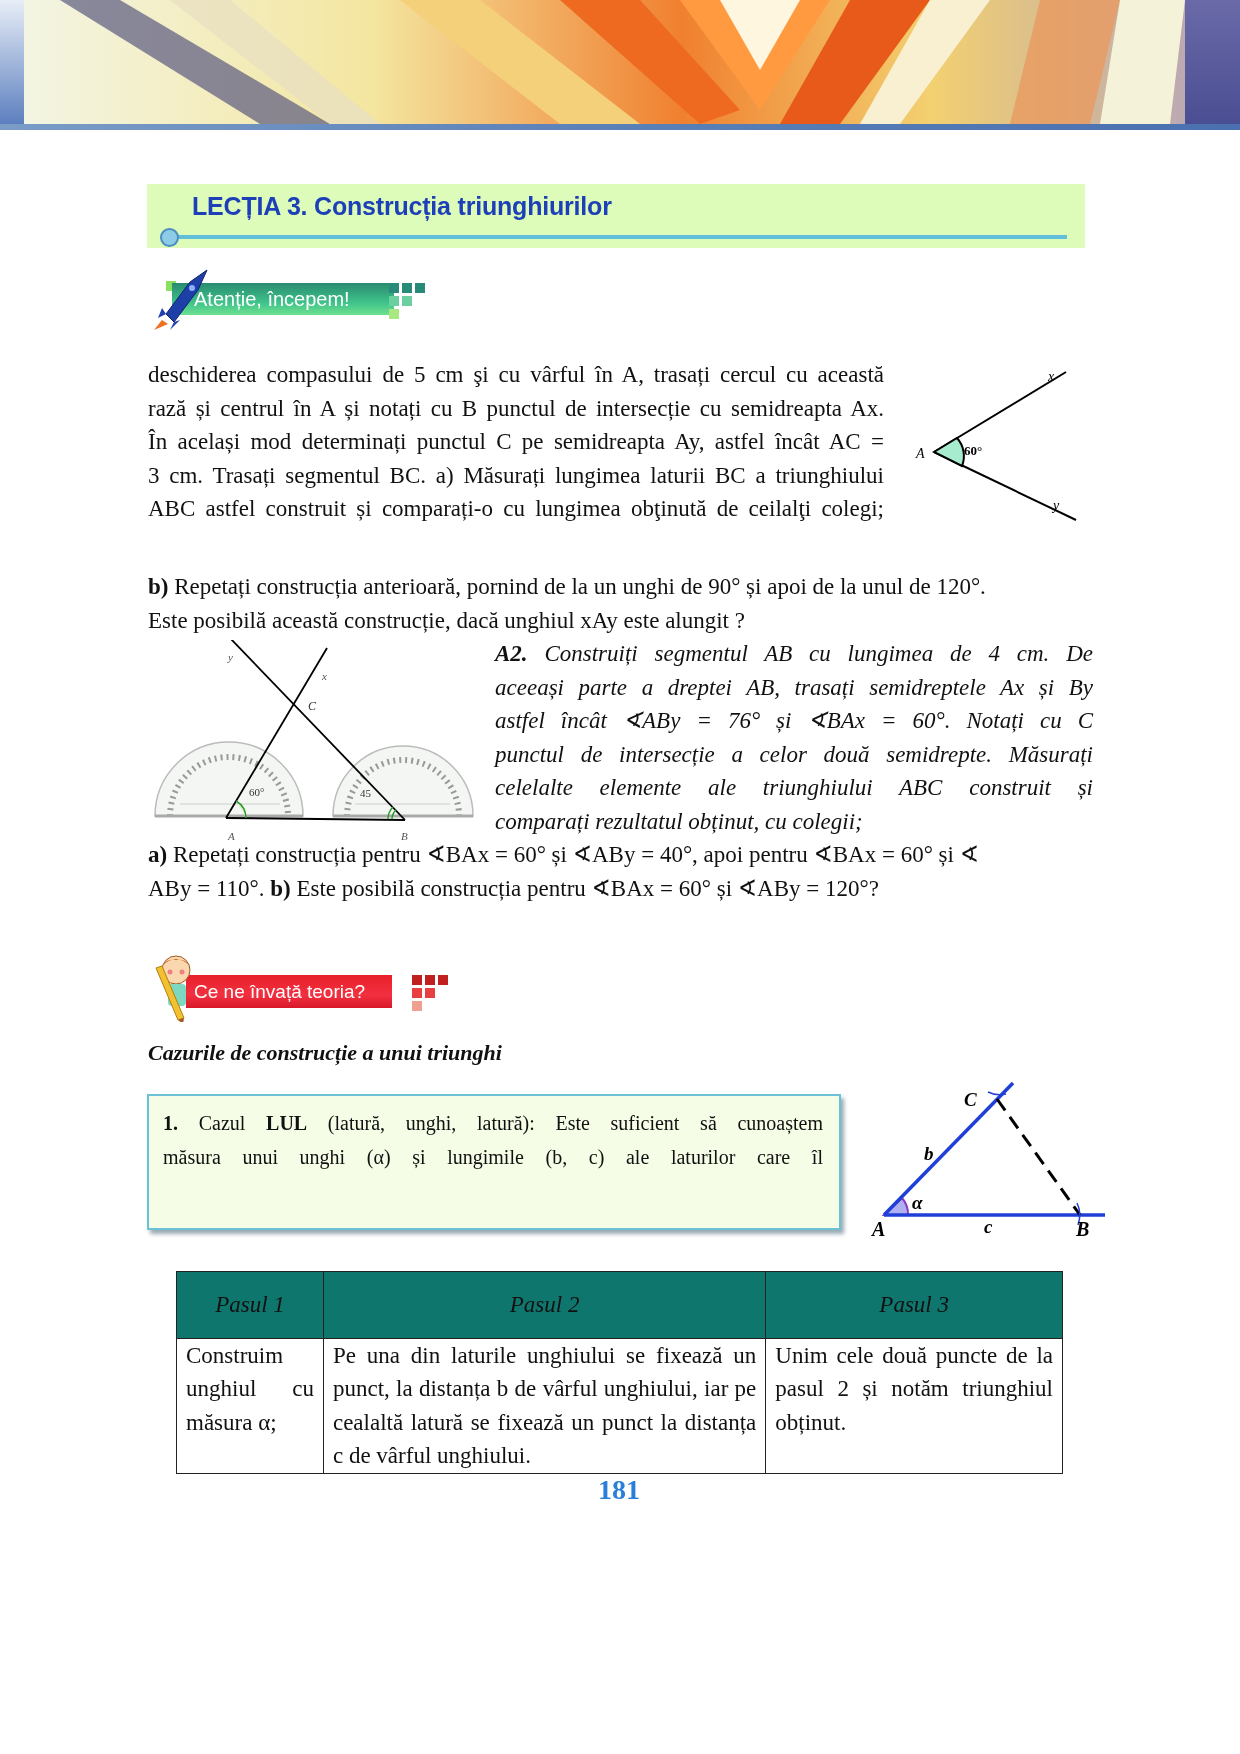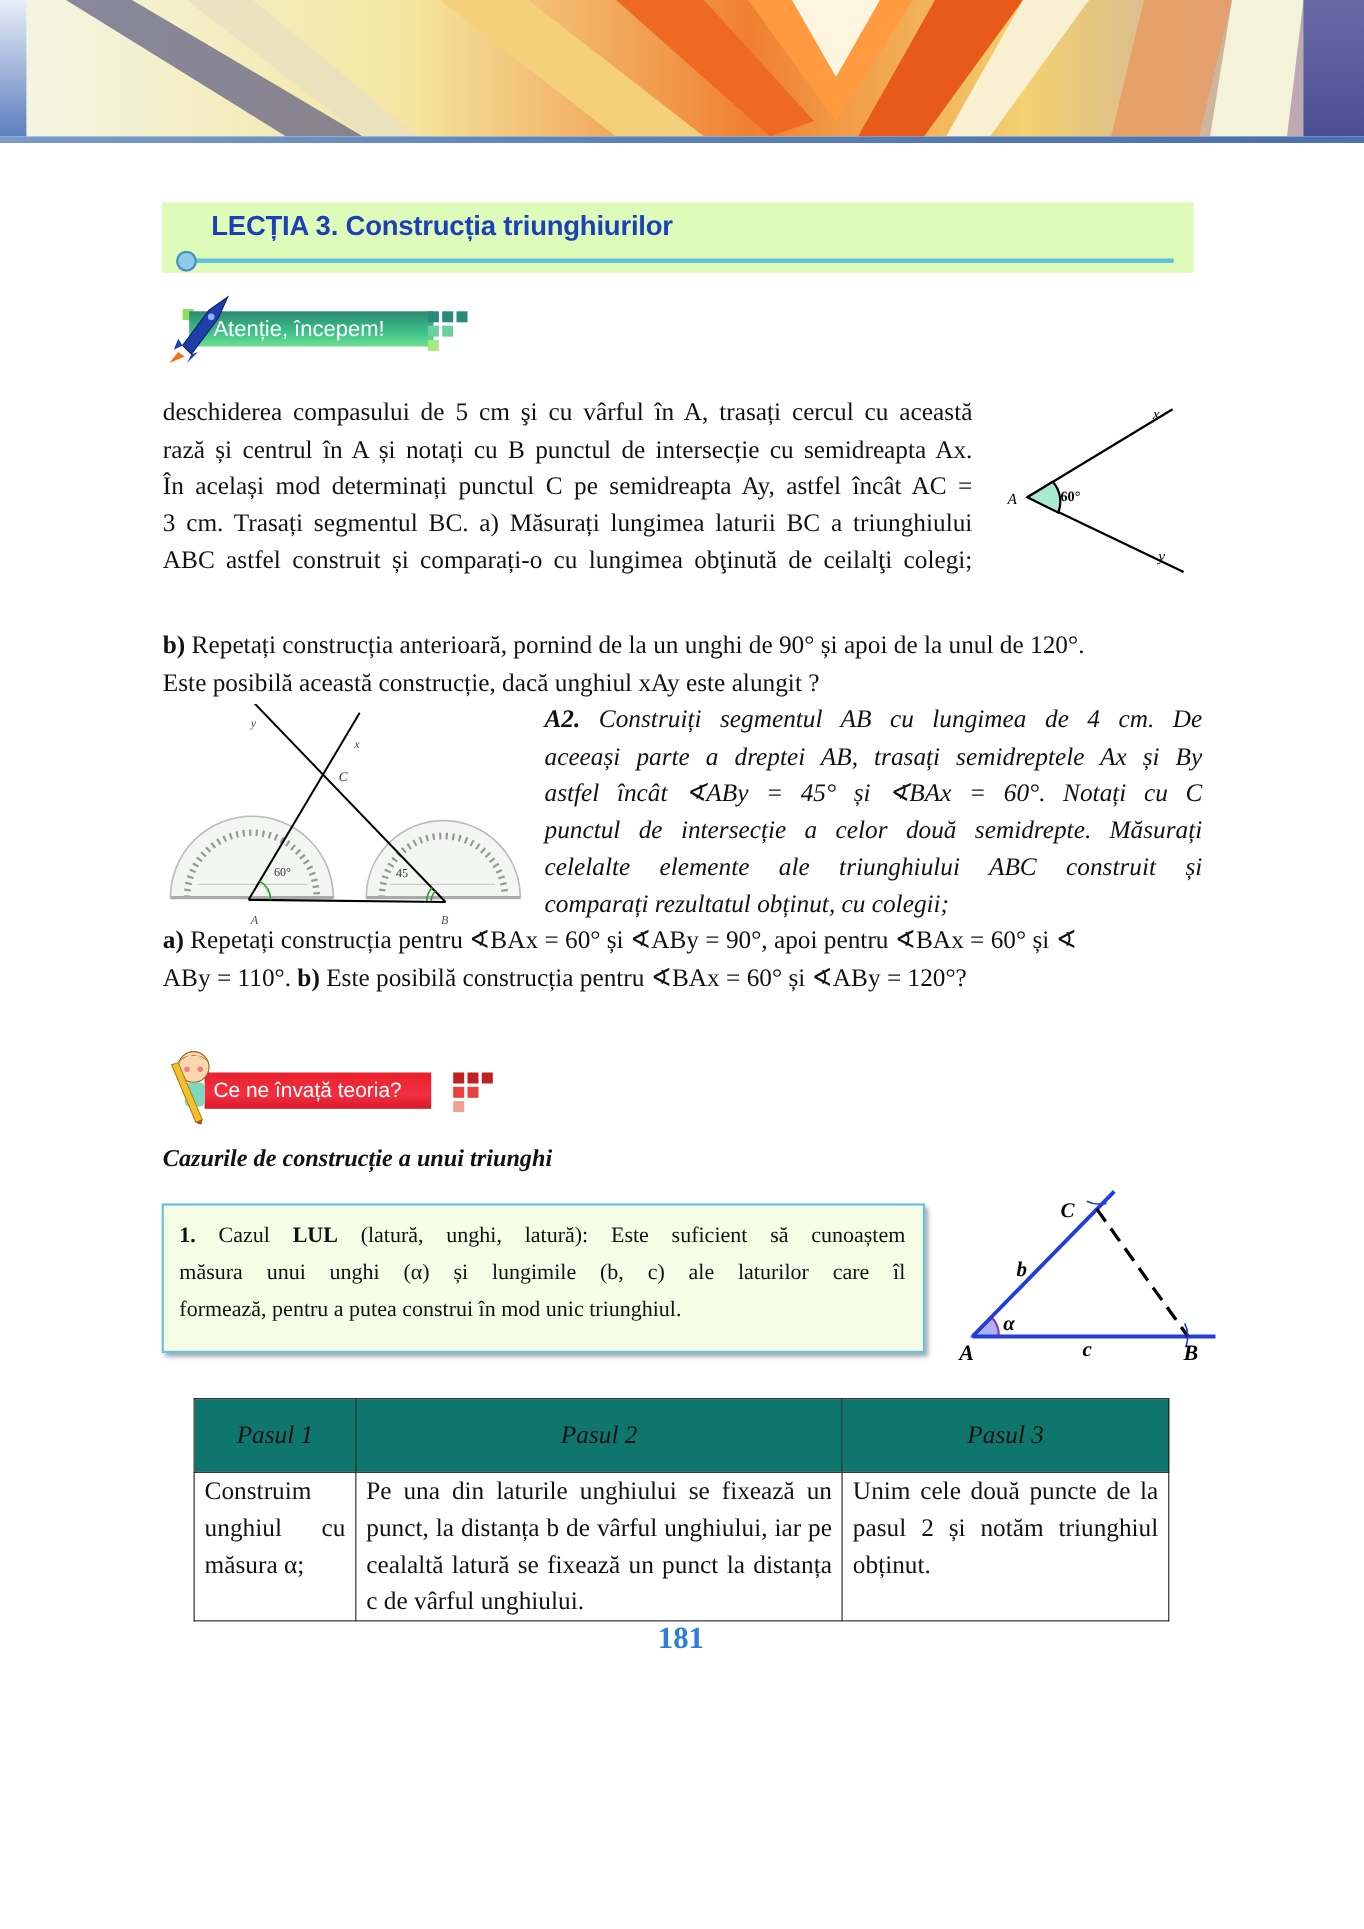--- a/index.html
+++ b/index.html
@@ -138,28 +138,28 @@
   <text x="158" y="70" class="fig-label" font-size="12" fill="#333">C</text>
   <text x="172" y="40" class="fig-label" font-size="11" fill="#555">x</text>
   <text x="78" y="21" class="fig-label" font-size="11" fill="#555">y</text>
   <text x="99" y="156" font-family="Liberation Serif, serif" font-size="11" fill="#333">60°</text>
   <text x="210" y="157" font-family="Liberation Serif, serif" font-size="11" fill="#333">45</text>
 </svg>
 
 <div class="txt just" style="left:495px;top:637px;width:598px;font-style:italic;">
   <div><b>A2.</b> <span>Construiți segmentul AB cu lungimea de 4 cm. De</span></div>
   <div>aceeași parte a dreptei AB, trasați semidreptele Ax și By</div>
-  <div>astfel încât ∢ABy = 45° și ∢BAx = 60°. Notați cu C</div>
+  <div>astfel încât ∢ABy = 76° și ∢BAx = 60°. Notați cu C</div>
   <div>punctul de intersecție a celor două semidrepte. Măsurați</div>
   <div>celelalte elemente ale triunghiului ABC construit și</div>
   <div style="text-align-last:left;">comparați rezultatul obținut, cu colegii;</div>
 </div>
 
 <div class="txt" style="left:148px;top:838px;width:950px;">
-  <div><b>a)</b><span> Repetați construcția pentru ∢BAx = 60° și ∢ABy = 90°, apoi pentru ∢BAx = 60° și ∢</span></div>
+  <div><b>a)</b><span> Repetați construcția pentru ∢BAx = 60° și ∢ABy = 40°, apoi pentru ∢BAx = 60° și ∢</span></div>
   <div><span>ABy = 110°. </span><b>b)</b><span> Este posibilă construcția pentru ∢BAx = 60° și ∢ABy = 120°?</span></div>
 </div>
 
 <div class="section-badge" style="left:150px;top:942px;width:310px;height:80px;">
   <div class="badge-bar" style="left:36px;top:33px;width:198px;height:33px;line-height:33px;padding-left:8px;font-size:19px;background:linear-gradient(180deg,#e8202a,#f23040 60%,#d8182a);">Ce ne învață teoria?</div>
   <div class="sq" style="left:262px;top:33px;background:#c02020;"></div>
   <div class="sq" style="left:275px;top:33px;background:#c02020;"></div>
   <div class="sq" style="left:288px;top:33px;background:#c02020;"></div>
   <div class="sq" style="left:262px;top:46px;background:#e84040;"></div>
   <div class="sq" style="left:275px;top:46px;background:#e84040;"></div>
@@ -174,21 +174,20 @@
     <polygon points="28,68 34,66 33,72" fill="#a05a20"></polygon>
   </svg>
 </div>
 
 <div class="txt" style="left:148px;top:1036px;font-weight:bold;font-style:italic;font-size:22px;">Cazurile de construcție a unui triunghi</div>
 
 <div class="theory-box">
   <div class="txt just" style="left:14px;top:11px;width:660px;font-size:20px;">
     <div><b>1.</b><span> Cazul </span><b>LUL</b><span> (latură, unghi, latură): Este suficient să cunoaștem</span></div>
     <div>măsura unui unghi (α) și lungimile (b, c) ale laturilor care îl</div>
-    <div style="text-align-last:left;">formează, pentru a putea construi în mod unic triunghiul.</div>
   </div>
 </div>
 
 <svg style="position:absolute;left:860px;top:1070px;" width="250" height="180">
   <path d="M24,145 L48,145 A24,24 0 0 0 42,128 Z" fill="#b0b0f0" stroke="#8a3ac0" stroke-width="2"></path>
   <line x1="24" y1="145" x2="245" y2="145" stroke="#1f3fd8" stroke-width="3.5"></line>
   <line x1="24" y1="145" x2="153" y2="13" stroke="#1f3fd8" stroke-width="3.5"></line>
   <line x1="137" y1="29" x2="220" y2="145" stroke="#000" stroke-width="3" stroke-dasharray="14 8"></line>
   <path d="M128,22 Q136,26 146,24" fill="none" stroke="#1f3fd8" stroke-width="1.5"></path>
   <path d="M217,133 Q222,143 218,155" fill="none" stroke="#1f3fd8" stroke-width="1.5"></path>

